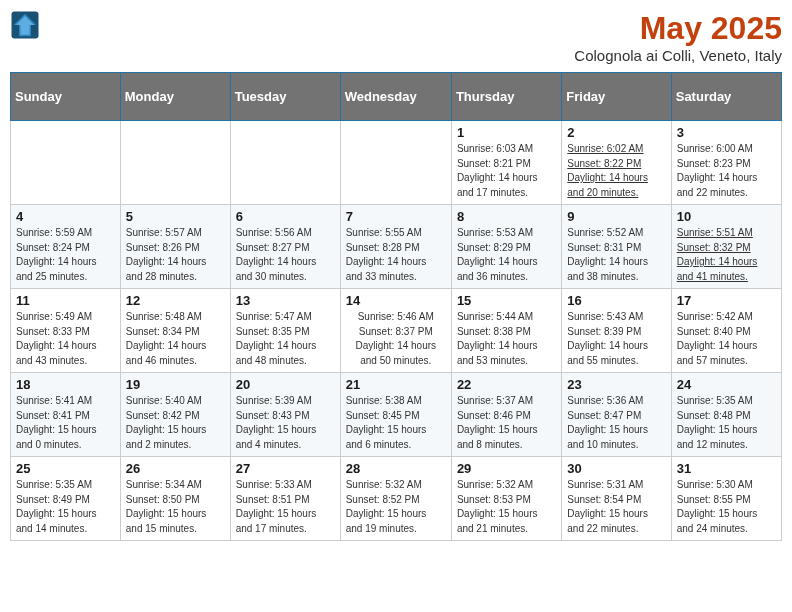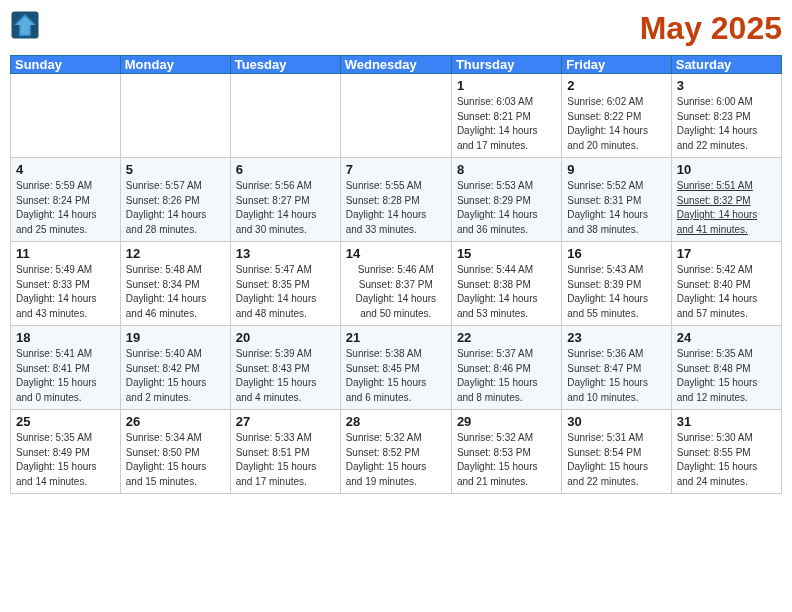--- a/index.html
+++ b/index.html
@@ -42,25 +42,25 @@
     .subtitle {
       font-size: 15px;
       color: #333;
     }
     .calendar {
       width: 100%;
       border-collapse: collapse;
       border: 1px solid #ccc;
     }
     .calendar th {
-      background-color: #3b82f6;
+      background-color: #737373;
       color: #fff;
       font-size: 13px;
       font-weight: bold;
-      padding: 1px 4px;
+      padding: 16px 4px;
       text-align: left;
       border: 1px solid #2471a3;
     }
     .calendar td {
       vertical-align: top;
       border: 1px solid #ccc;
       padding: 4px 5px;
       font-size: 10.5px;
       color: #333;
       width: 113px;
@@ -95,20 +95,21 @@
 <div class="header">
   <div class="logo">
     <svg class="logo-icon" viewBox="0 0 40 40">
       <rect x="2" y="2" width="36" height="36" rx="4" fill="#1a5276"></rect>
       <polygon points="20,5 35,20 28,20 28,35 12,35 12,20 5,20" fill="#2e86c1"></polygon>
       <polygon points="20,8 32,20 26,20 26,33 14,33 14,20 8,20" fill="#5dade2"></polygon>
     </svg>
   </div>
   <div class="title-block">
     <div class="month-title">May 2025</div>
+    <div class="subtitle">Colognola ai Colli, Veneto, Italy</div>
   </div>
 </div>
 
 <table class="calendar">
   <thead>
     <tr>
     <th>Sunday</th>
         <th>Monday</th>
         <th>Tuesday</th>
         <th>Wednesday</th>
@@ -125,21 +126,21 @@
         <td class="empty-cell"></td>
         <td>
           <span class="day-num">1</span>
           <div class="day-info" style="white-space: pre-line;">Sunrise: 6:03 AM
 Sunset: 8:21 PM
 Daylight: 14 hours
 and 17 minutes.</div>
         </td>
         <td>
           <span class="day-num">2</span>
-          <div class="day-info" style="white-space: pre-line;">Sunrise: 6:02 AM
+          <div class="day-info" style="white-space: pre-line; text-decoration: underline;">Sunrise: 6:02 AM
 Sunset: 8:22 PM
 Daylight: 14 hours
 and 20 minutes.</div>
         </td>
         <td>
           <span class="day-num">3</span>
           <div class="day-info" style="white-space: pre-line;">Sunrise: 6:00 AM
 Sunset: 8:23 PM
 Daylight: 14 hours
 and 22 minutes.</div>

